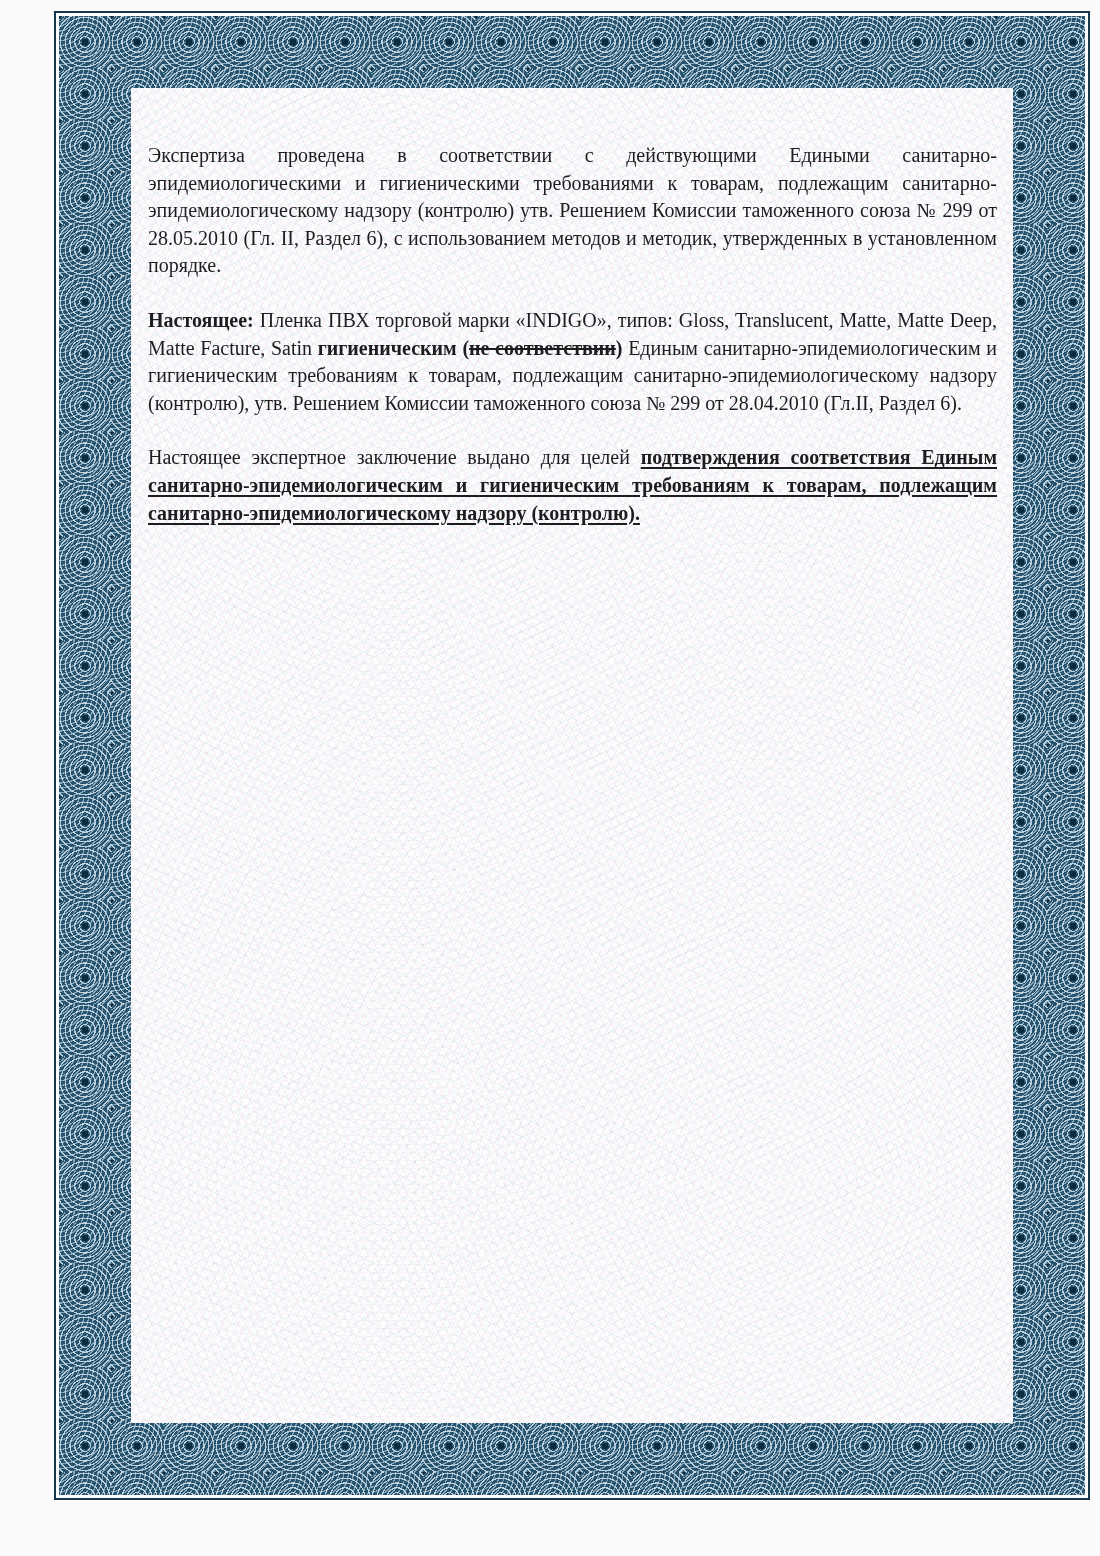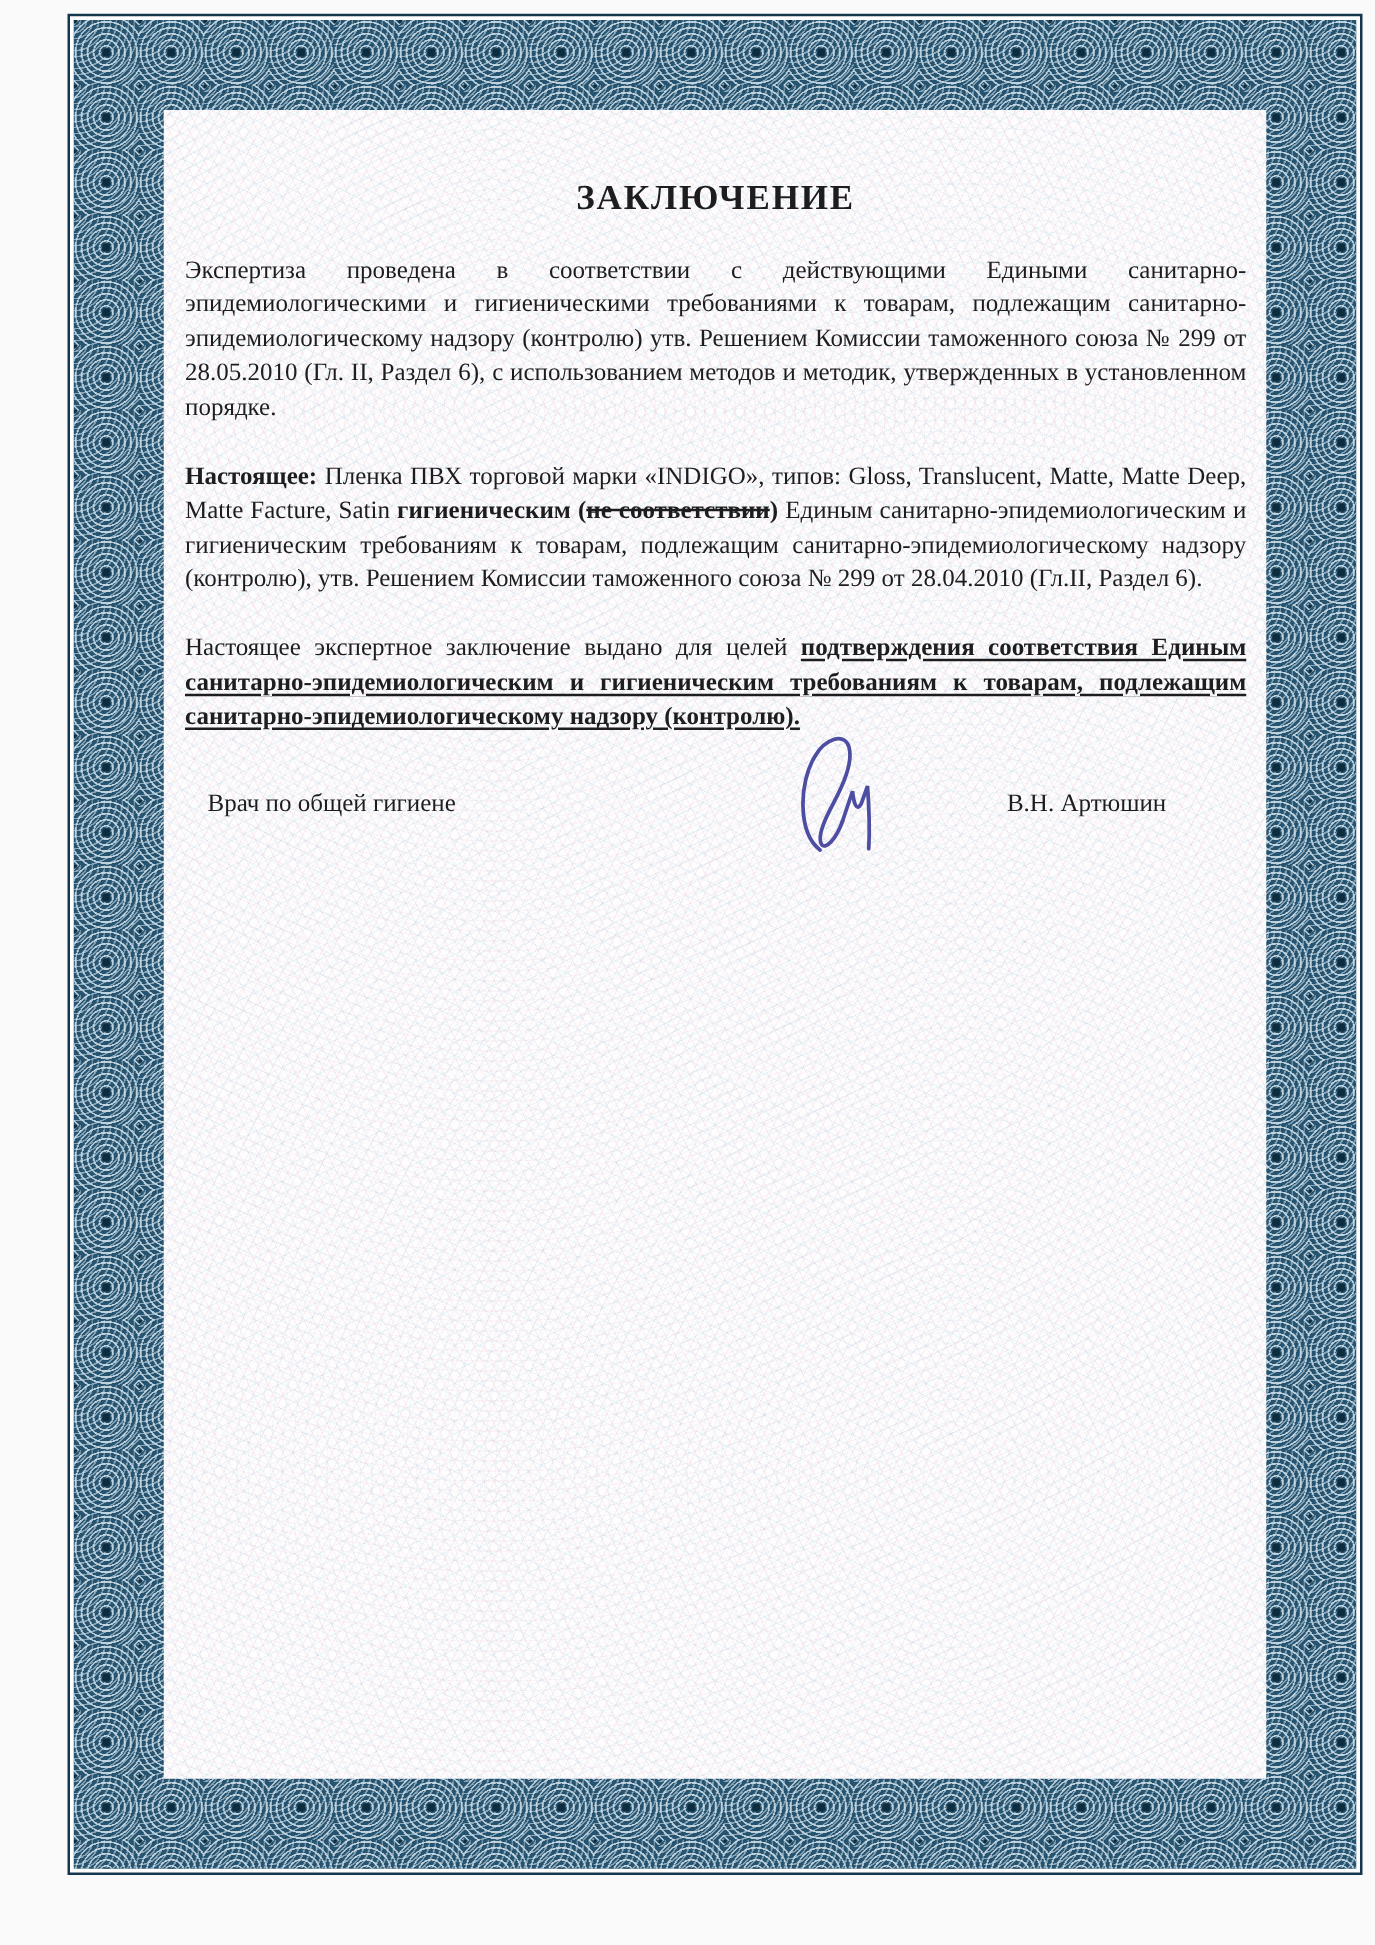--- a/index.html
+++ b/index.html
@@ -98,42 +98,29 @@
   }
 </style>
 </head>
 <body>
 
 <div>
   <div class="frame">
     <div class="band">
       <div class="content">
 
-        <h1 class="title">ЗАКЛЮЧЕНИЕ</h1>
 
         <p class="body"><span>Экспертиза проведена в соответствии с действующими Едиными санитарно-эпидемиологическими и гигиеническими требованиями к товарам, подлежащим санитарно-эпидемиологическому надзору (контролю) утв. Решением Комиссии таможенного союза № 299 от 28.05.2010 (Гл. II, Раздел 6), с использованием методов и методик, утвержденных в установленном порядке.</span></p>
 
         <p class="body"><span class="bold">Настоящее:</span>
           <span>Пленка ПВХ торговой марки «INDIGO», типов: Gloss, Translucent, Matte, Matte Deep, Matte Facture, Satin</span>
           <span class="bold">гигиеническим</span>
           <span class="bold">(</span><span class="struck">не соответствии</span><span class="bold">)</span>
           <span>Единым санитарно-эпидемиологическим и гигиеническим требованиям к товарам, подлежащим санитарно-эпидемиологическому надзору (контролю), утв. Решением Комиссии таможенного союза № 299 от 28.04.2010 (Гл.II, Раздел 6).</span></p>
 
         <p class="body"><span>Настоящее экспертное заключение выдано для целей</span>
           <span class="uline">подтверждения соответствия Единым санитарно-эпидемиологическим и гигиеническим требованиям к товарам, подлежащим санитарно-эпидемиологическому надзору (контролю).</span></p>
 
-        <div class="sig-row">
-          <span>Врач по общей гигиене</span>
-
-          <svg class="sig-scribble" width="96" height="108" viewBox="0 0 96 108">
-            <g fill="none" stroke="#4d4da2" stroke-width="3" stroke-linecap="round">
-              <path d="M 31 96 C 13 82, 14 42, 27 21 C 35 7, 50 2, 54 13 C 58 26, 49 45, 41 60 C 34 73, 29 85, 32 91 C 35 97, 44 87, 49 73"></path>
-              <path d="M 49 73 C 52 64, 55 55, 57 49 C 58 58, 60 66, 64 59 L 69 45 C 70 58, 71 76, 70 95"></path>
-            </g>
-          </svg>
-
-          <span>В.Н. Артюшин</span>
-        </div>
 
       </div>
     </div>
   </div>
 </div>
 
 </body></html>

